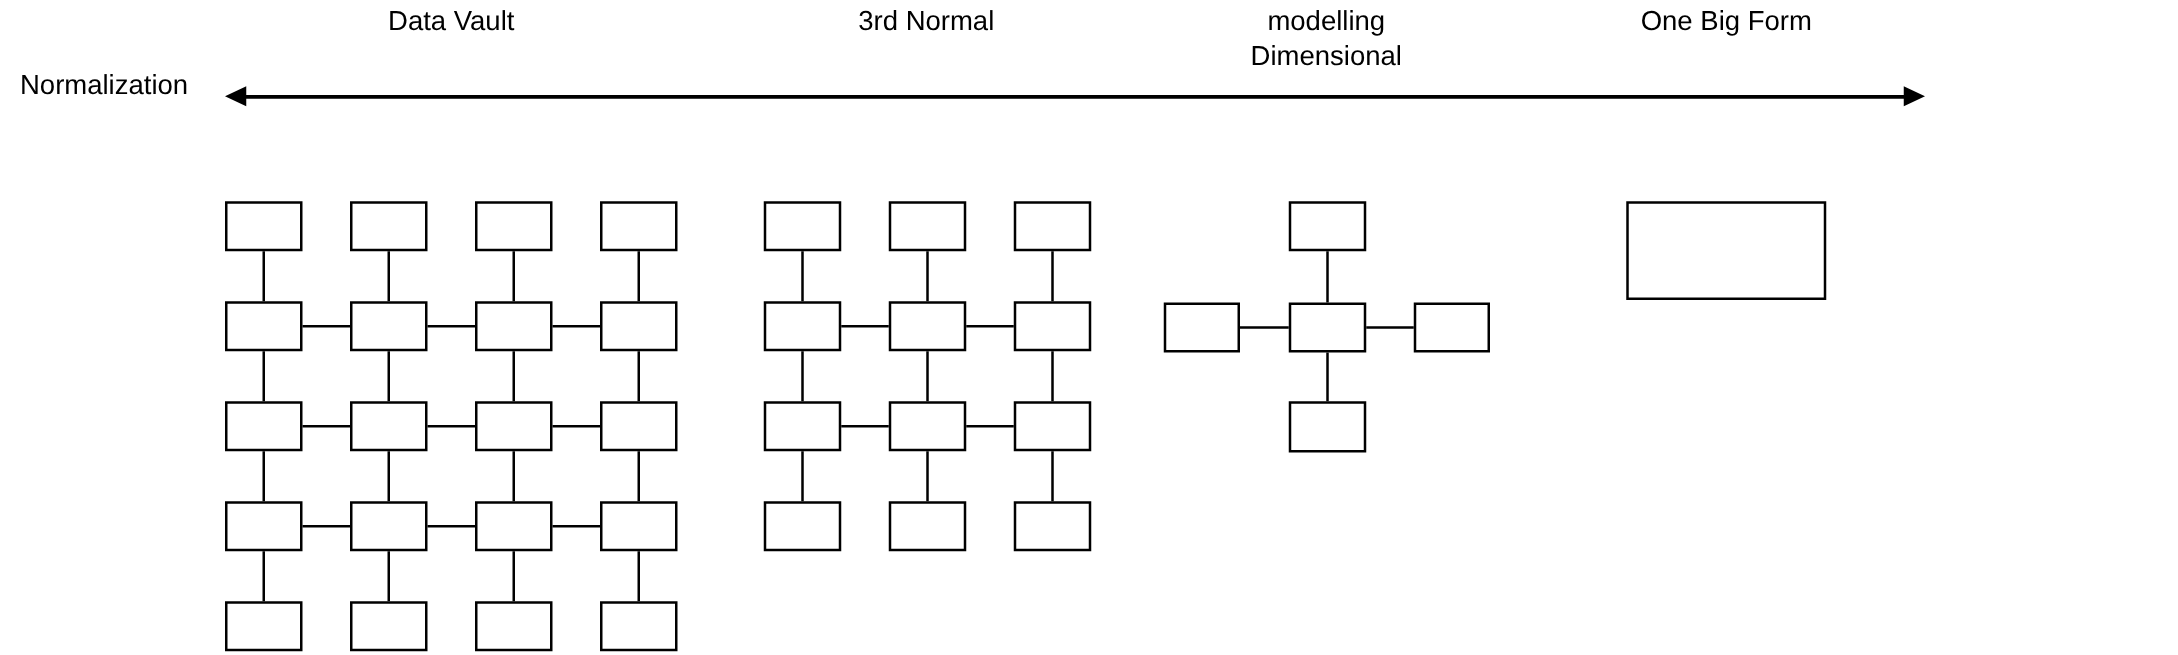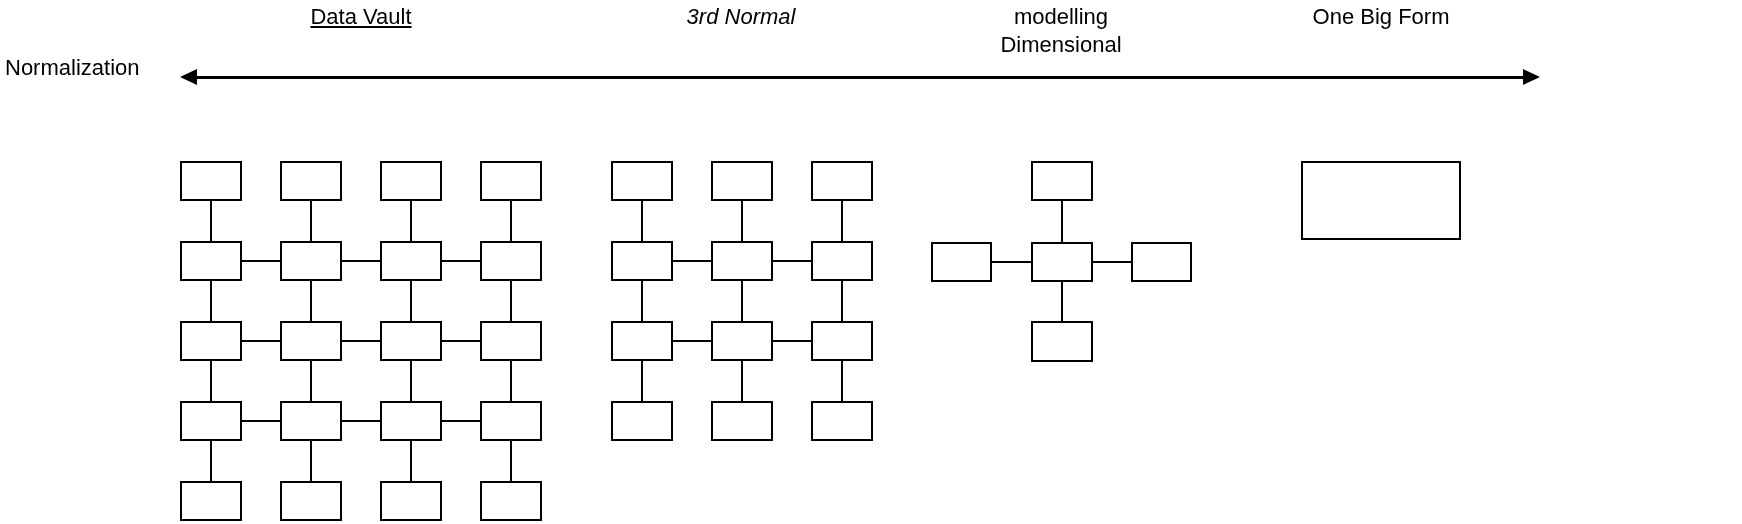--- a/index.html
+++ b/index.html
@@ -19,33 +19,33 @@
     font-family: "Liberation Sans", sans-serif;
     overflow: hidden;
   }
   .side-label {
     position: absolute;
     top: 56px;
     font-size: 22px;
     line-height: 24px;
     white-space: nowrap;
   }
-  .side-label.left  { left: 5px; }
+  .side-label.left  { left: 16px; }
   .side-label.right { left: 1564px; }
   .header {
     position: absolute;
     top: 3px;
     width: 300px;
     text-align: center;
     font-size: 22px;
     line-height: 28px;
     white-space: nowrap;
   }
-  .hdr0 { left: 211px; text-decoration: underline; }
-  .hdr1 { left: 591px; font-style: italic; }
+  .hdr0 { left: 211px; }
+  .hdr1 { left: 591px; }
   .hdr2 { left: 911px; }
   .hdr3 { left: 1231px; }
   .arrow-line {
     position: absolute;
     left: 195px; top: 76px;
     width: 1330px; height: 3px;
     background: var(--line);
   }
   .arrow-head-left {
     position: absolute;

